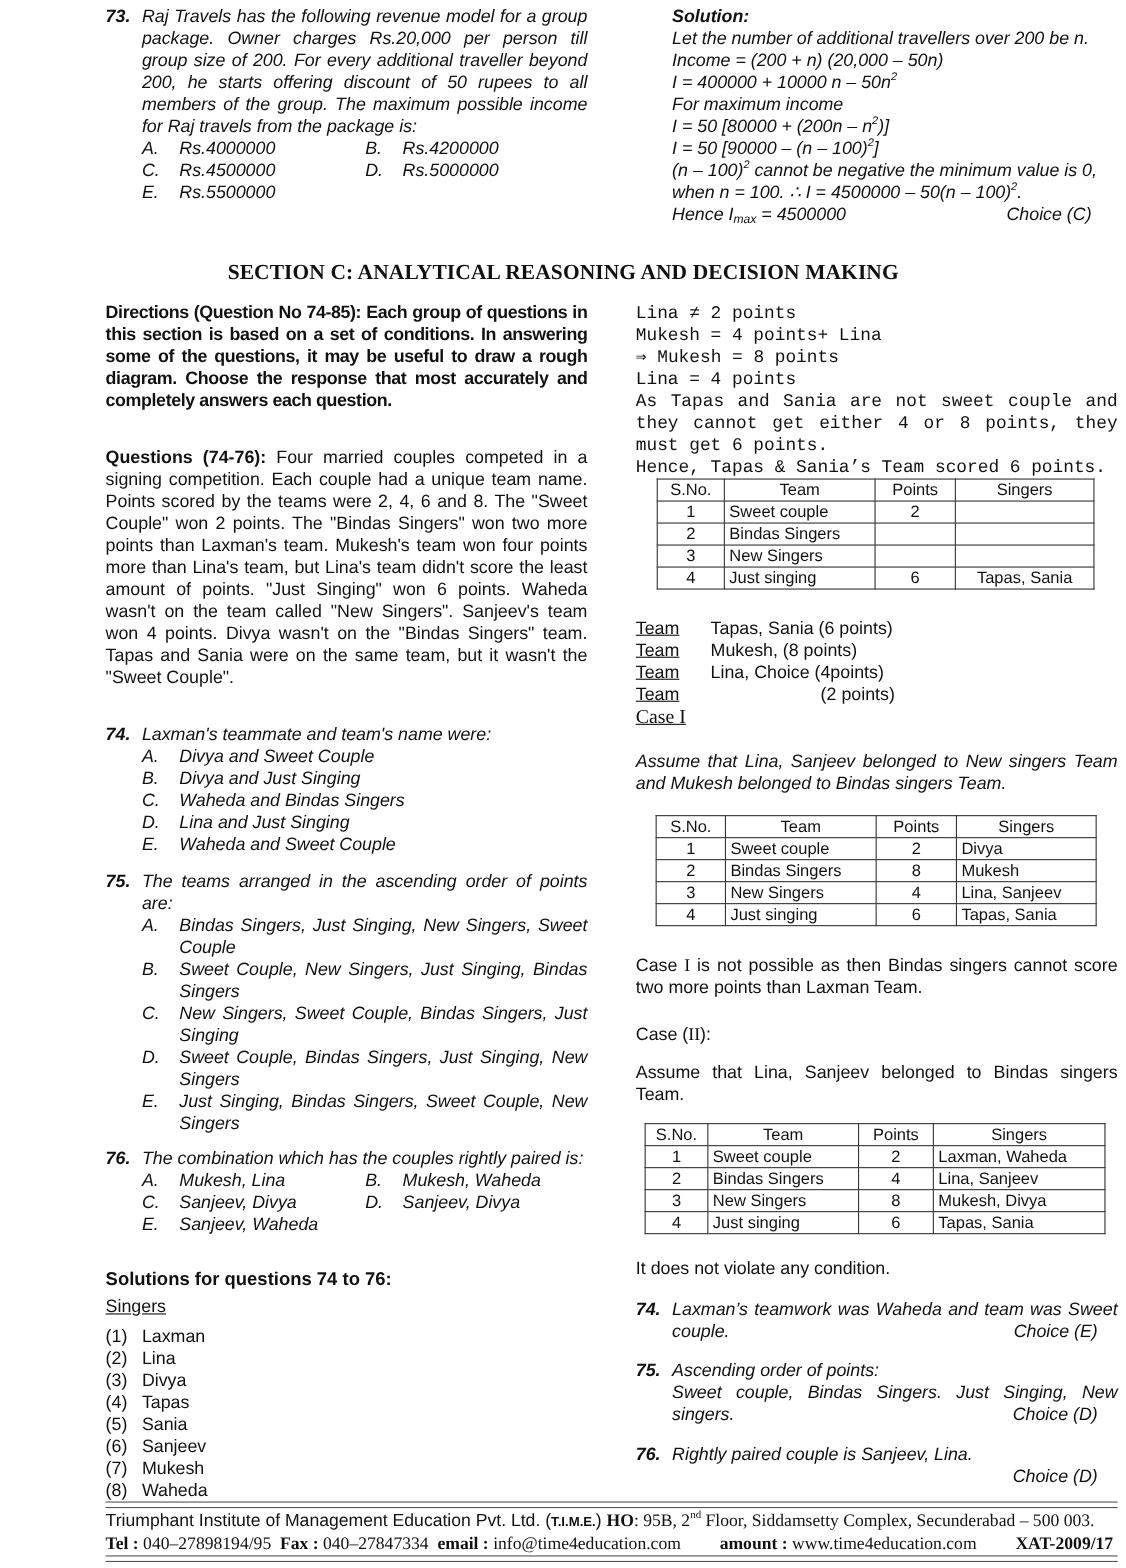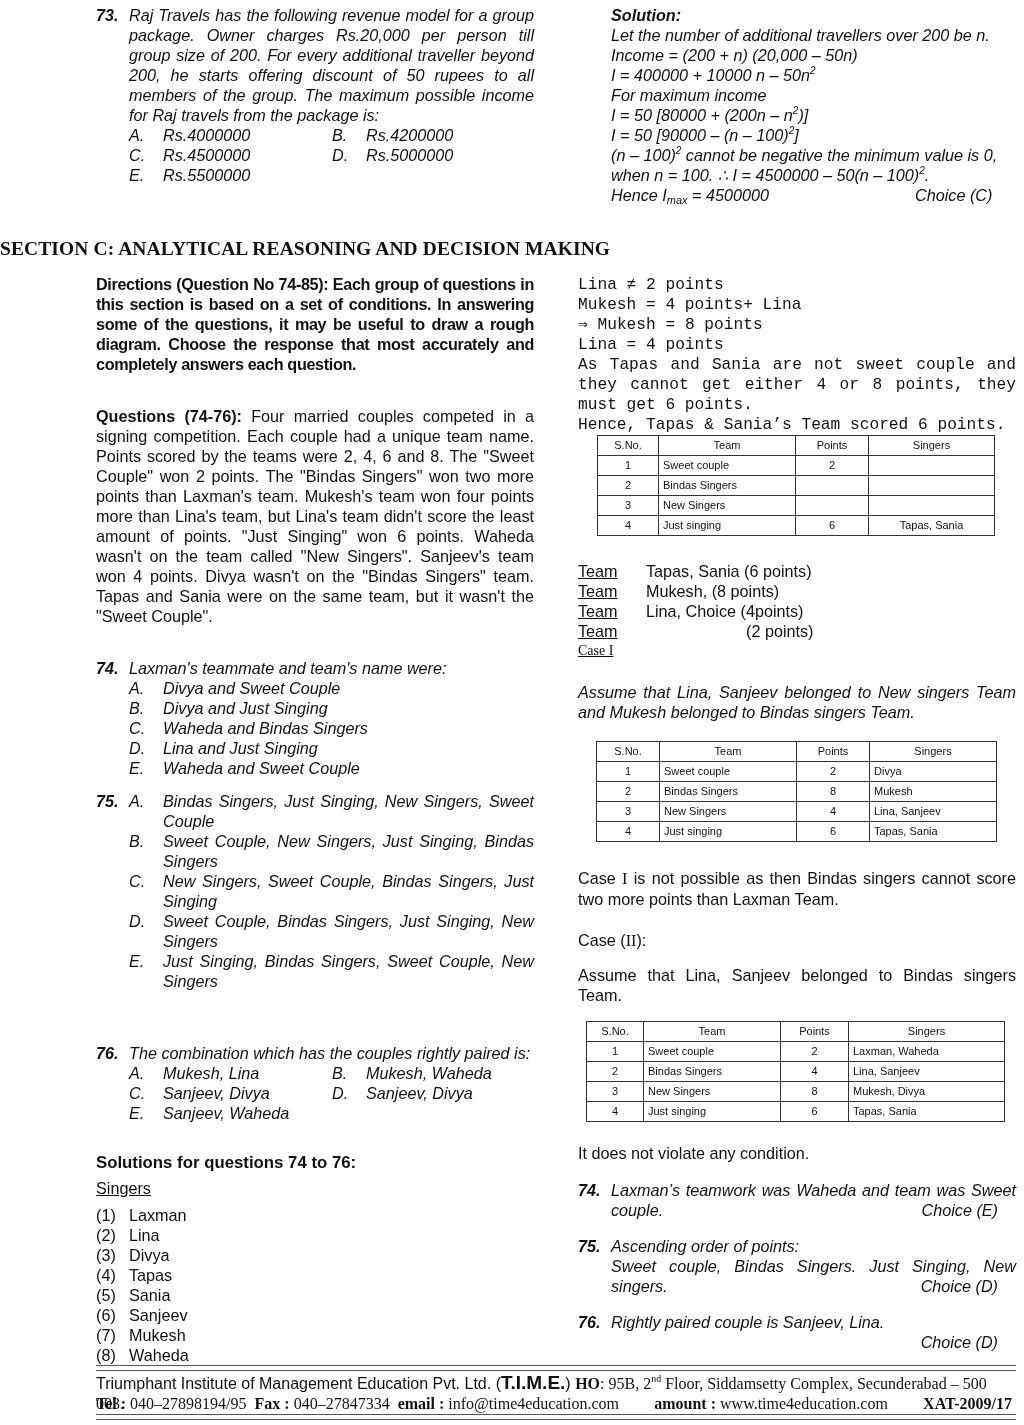--- a/index.html
+++ b/index.html
@@ -14,24 +14,24 @@
   .qbody{margin-left:33px;}
   .opt{position:relative;padding-left:34px;text-align:justify;}
   .opt .lbl{position:absolute;left:0;top:0;}
   .opt2{display:flex;}
   .opt2 .half{position:relative;padding-left:34px;width:135px;}
   .opt2 .half .lbl{position:absolute;left:0;top:0;}
   .opt2 .half.b{margin-left:34px;}
   sup{font-size:10px;line-height:0;vertical-align:7px;}
   sub{font-size:11px;line-height:0;vertical-align:-3px;}
   .bold{font-weight:bold;}
-  .section-title{position:absolute;left:0;width:1024px;top:239px;
+  .section-title{position:absolute;left:0;width:1024px;top:239px;text-align:center;
        font-family:"Liberation Serif",serif;font-weight:bold;font-size:19.5px;letter-spacing:0.1px;}
   .dir{font-weight:bold;letter-spacing:-0.35px;}
-  table.grid{border-collapse:collapse;font-size:11px;}
+  table.grid{border-collapse:collapse;font-size:15px;}
   table.grid td{border:1.5px solid #333;padding:0 4px;height:19px;line-height:19px;}
   .c{text-align:center;}
   .u{text-decoration:underline;}
   .serif{font-family:"Liberation Serif",serif;}
   .team-row{display:flex;}
   .team-row .tl{width:68px;}
   .footer-rule{position:absolute;left:96px;width:920px;height:4px;border-top:1px solid #555;border-bottom:1px solid #555;}
   .footer{position:absolute;left:96px;width:920px;font-family:"Liberation Serif",serif;font-size:16px;}
   .footer1{font-family:"Liberation Sans",sans-serif;}
 </style>
@@ -87,20 +87,21 @@
     <div class="opt"><span class="lbl">A.</span><span>Divya and Sweet Couple</span></div>
     <div class="opt"><span class="lbl">B.</span><span>Divya and Just Singing</span></div>
     <div class="opt"><span class="lbl">C.</span><span>Waheda and Bindas Singers</span></div>
     <div class="opt"><span class="lbl">D.</span><span>Lina and Just Singing</span></div>
     <div class="opt"><span class="lbl">E.</span><span>Waheda and Sweet Couple</span></div>
   </div>
 </div>
 
 <div class="q col-l" style="top:791px;">
   <span class="qnum">75.</span>
+  <div class="qbody just">The teams arranged in the ascending order of points are:</div>
   <div class="qbody">
     <div class="opt"><span class="lbl">A.</span><span>Bindas Singers, Just Singing, New Singers, Sweet Couple</span></div>
     <div class="opt"><span class="lbl">B.</span><span>Sweet Couple, New Singers, Just Singing, Bindas Singers</span></div>
     <div class="opt"><span class="lbl">C.</span><span>New Singers, Sweet Couple, Bindas Singers, Just Singing</span></div>
     <div class="opt"><span class="lbl">D.</span><span>Sweet Couple, Bindas Singers, Just Singing, New Singers</span></div>
     <div class="opt"><span class="lbl">E.</span><span>Just Singing, Bindas Singers, Sweet Couple, New Singers</span></div>
   </div>
 </div>
 
 <div class="q col-l" style="top:1043px;">
@@ -210,21 +211,21 @@
       <span>Mukesh, (8 points)</span>
     </div>
   <div class="team-row">
       <span class="tl u">Team</span>
       <span>Lina, Choice (4points)</span>
     </div>
   <div class="team-row">
       <span class="tl u">Team</span>
       <span style="padding-left:100px;">(2 points)</span>
     </div>
-  <div class="u serif" style="font-size:14px;">Case I</div>
+  <div class="u serif" style="font-size:18px;">Case I</div>
 </div>
 
 <div class="abs col-r just" style="top:682px;font-style:italic;">Assume that Lina, Sanjeev belonged to New singers Team and Mukesh belonged to Bindas singers Team.</div>
 
 <table class="grid abs" style="left:596px;top:741px;width:401px;">
   <tbody>
       <tr>
     <td class="c" style="width:54px;">S.No.</td>
     <td class="c" style="width:128px;">Team</td>
     <td class="c" style="width:64px;">Points</td>
@@ -318,20 +319,20 @@
 </div>
 
 <div class="q col-r" style="top:1312px;">
   <span class="qnum">76.</span>
   <div class="qbody">Rightly paired couple is Sanjeev, Lina.</div>
   <div style="position:absolute;right:18px;top:20px;">Choice (D)</div>
 </div>
 
 <div class="footer-rule" style="top:1365px;"></div>
 <div class="footer" style="top:1373px;">
-  <span class="footer1">Triumphant Institute of Management Education Pvt. Ltd. (</span><b style="font-family:'Liberation Sans',sans-serif;font-size:19px;">T.I.M.E.</b><span class="footer1">) </span><b>HO</b><span>: 95B, 2</span><sup>nd</sup><span> Floor, Siddamsetty Complex, Secunderabad – 500 003.</span>
+  <span class="footer1">Triumphant Institute of Management Education Pvt. Ltd. (</span><b style="font-family:'Liberation Sans',sans-serif;font-size:12px;">T.I.M.E.</b><span class="footer1">) </span><b>HO</b><span>: 95B, 2</span><sup>nd</sup><span> Floor, Siddamsetty Complex, Secunderabad – 500 003.</span>
 </div>
 <div class="footer" style="top:1394px;display:flex;justify-content:space-between;">
   <span><b>Tel :</b><span> 040–27898194/95</span>&nbsp;&nbsp;<b>Fax :</b><span> 040–27847334</span>&nbsp;&nbsp;<b>email :</b><span> info@time4education.com</span></span>
   <span><b>amount :</b><span> www.time4education.com</span></span>
   <b style="padding-right:4px;">XAT-2009/17</b>
 </div>
 <div class="footer-rule" style="top:1414px;"></div>
 
 </body></html>

